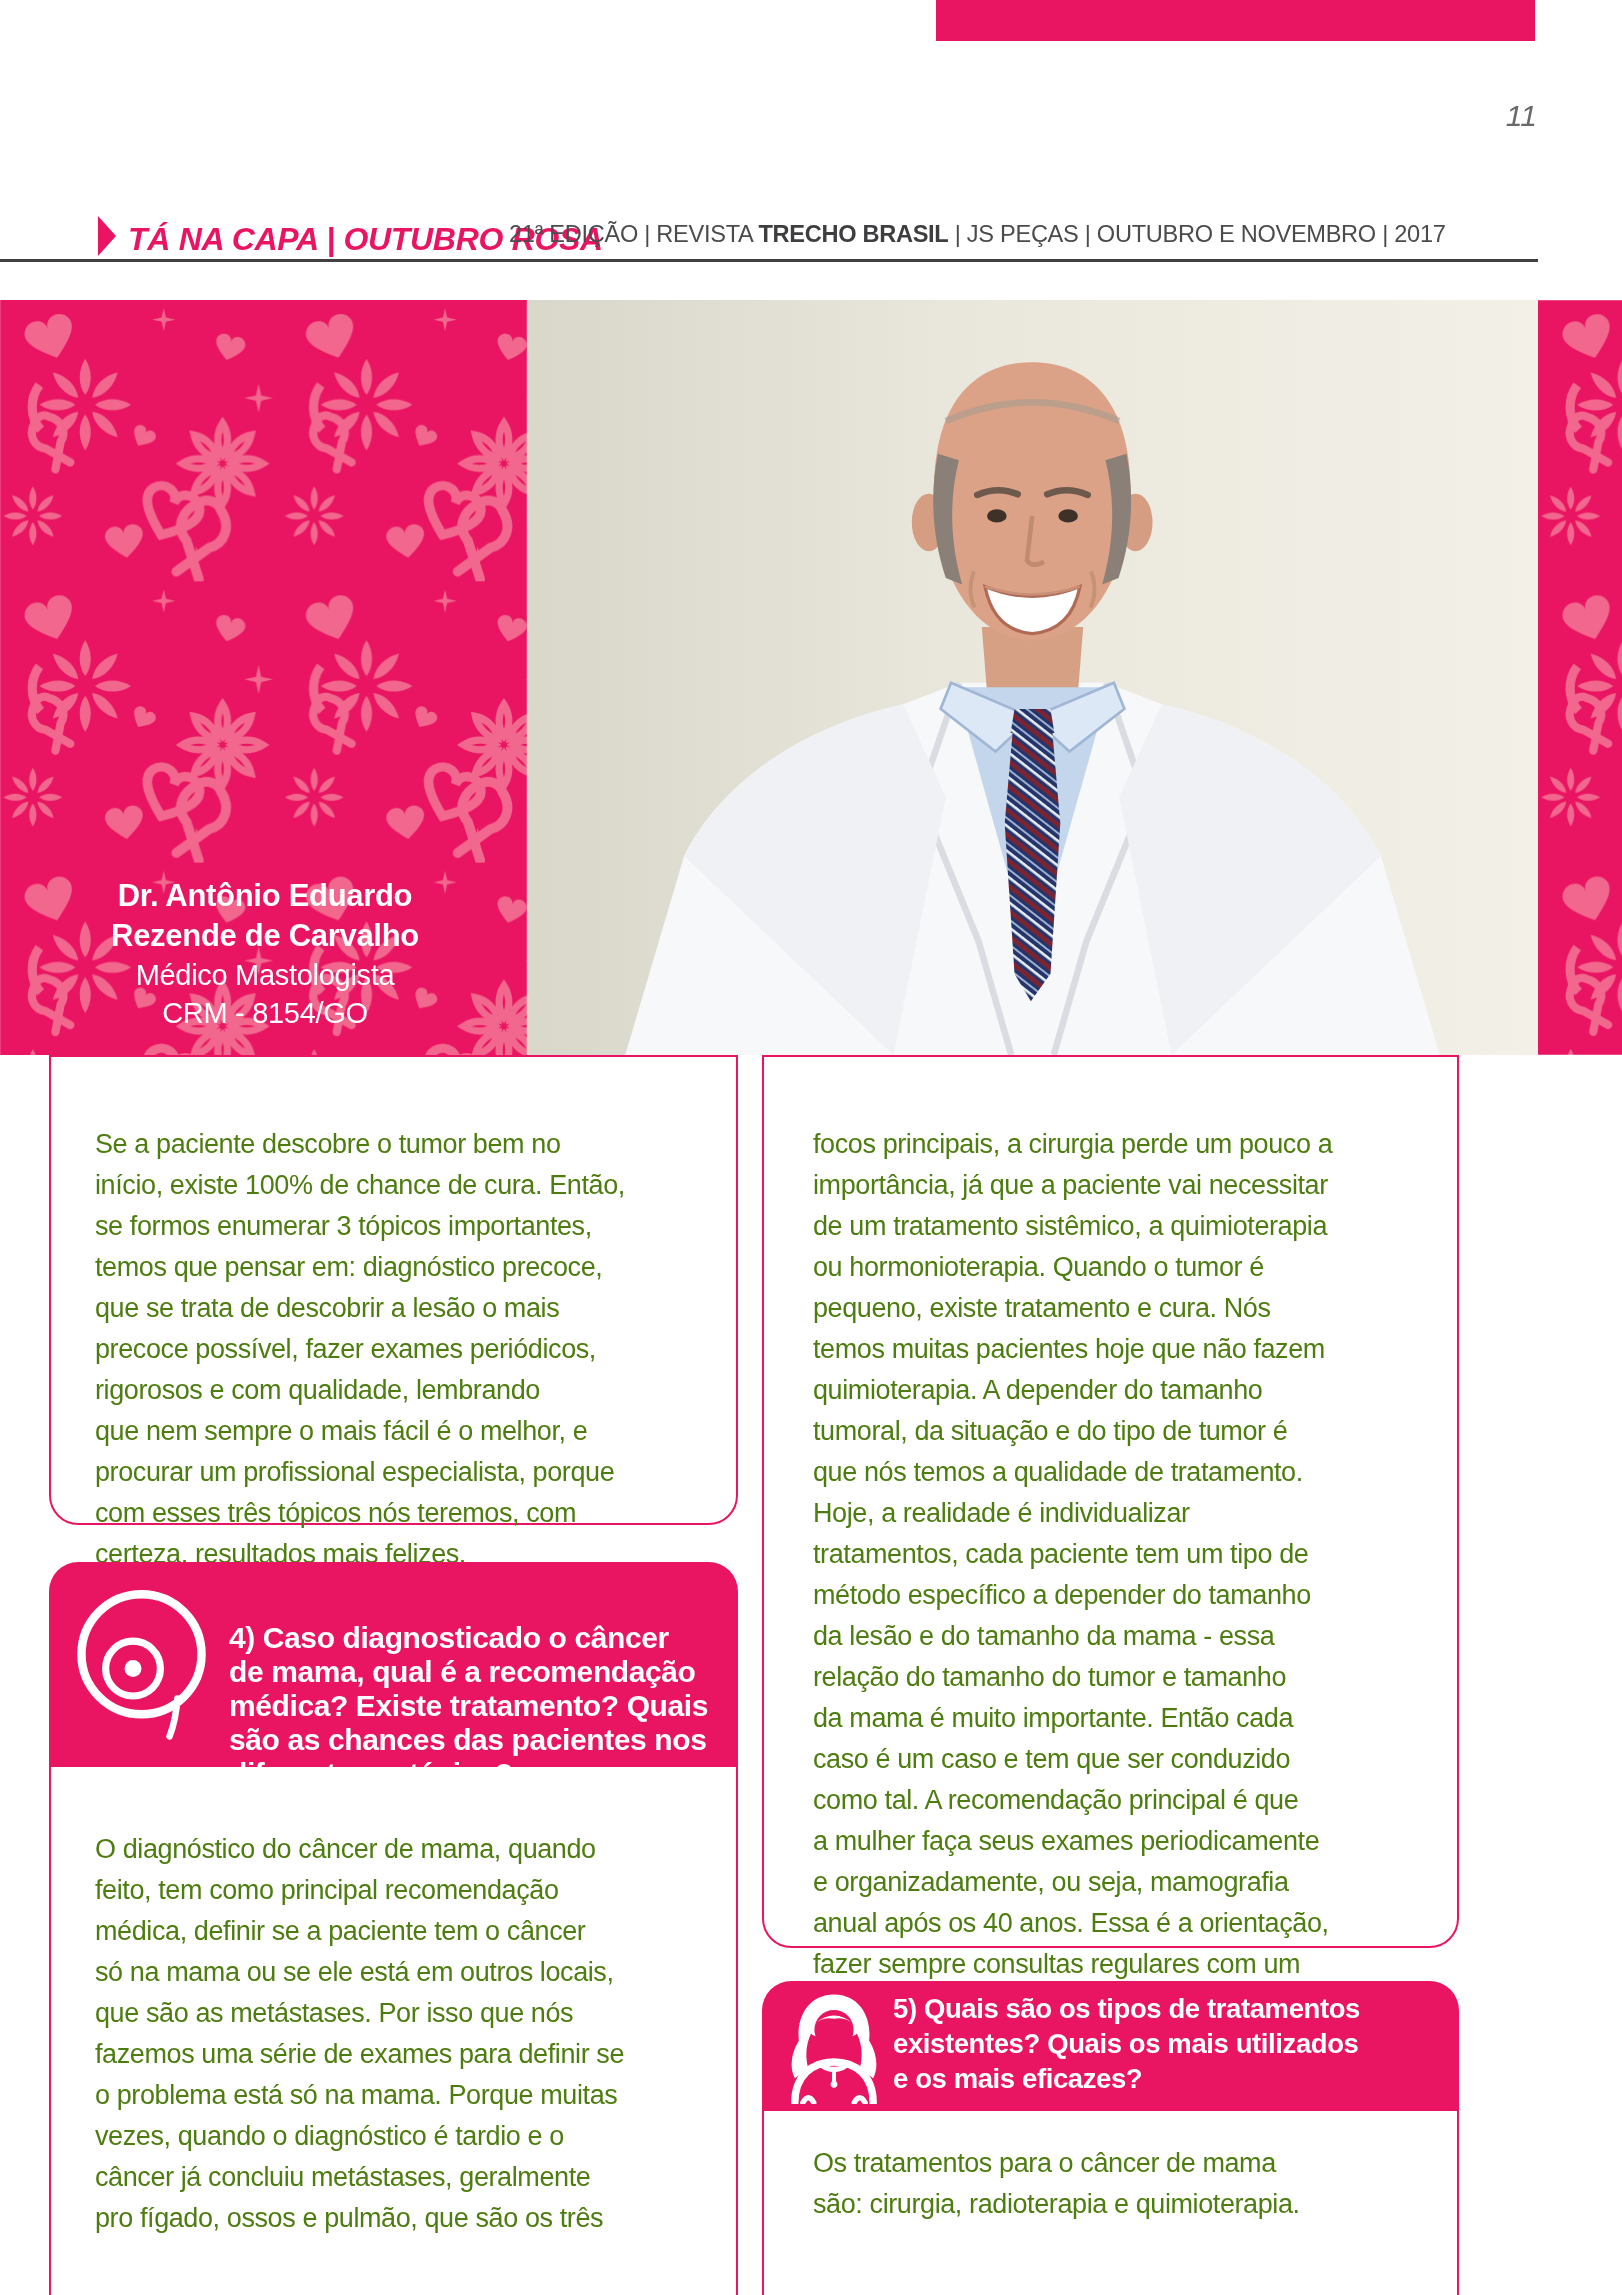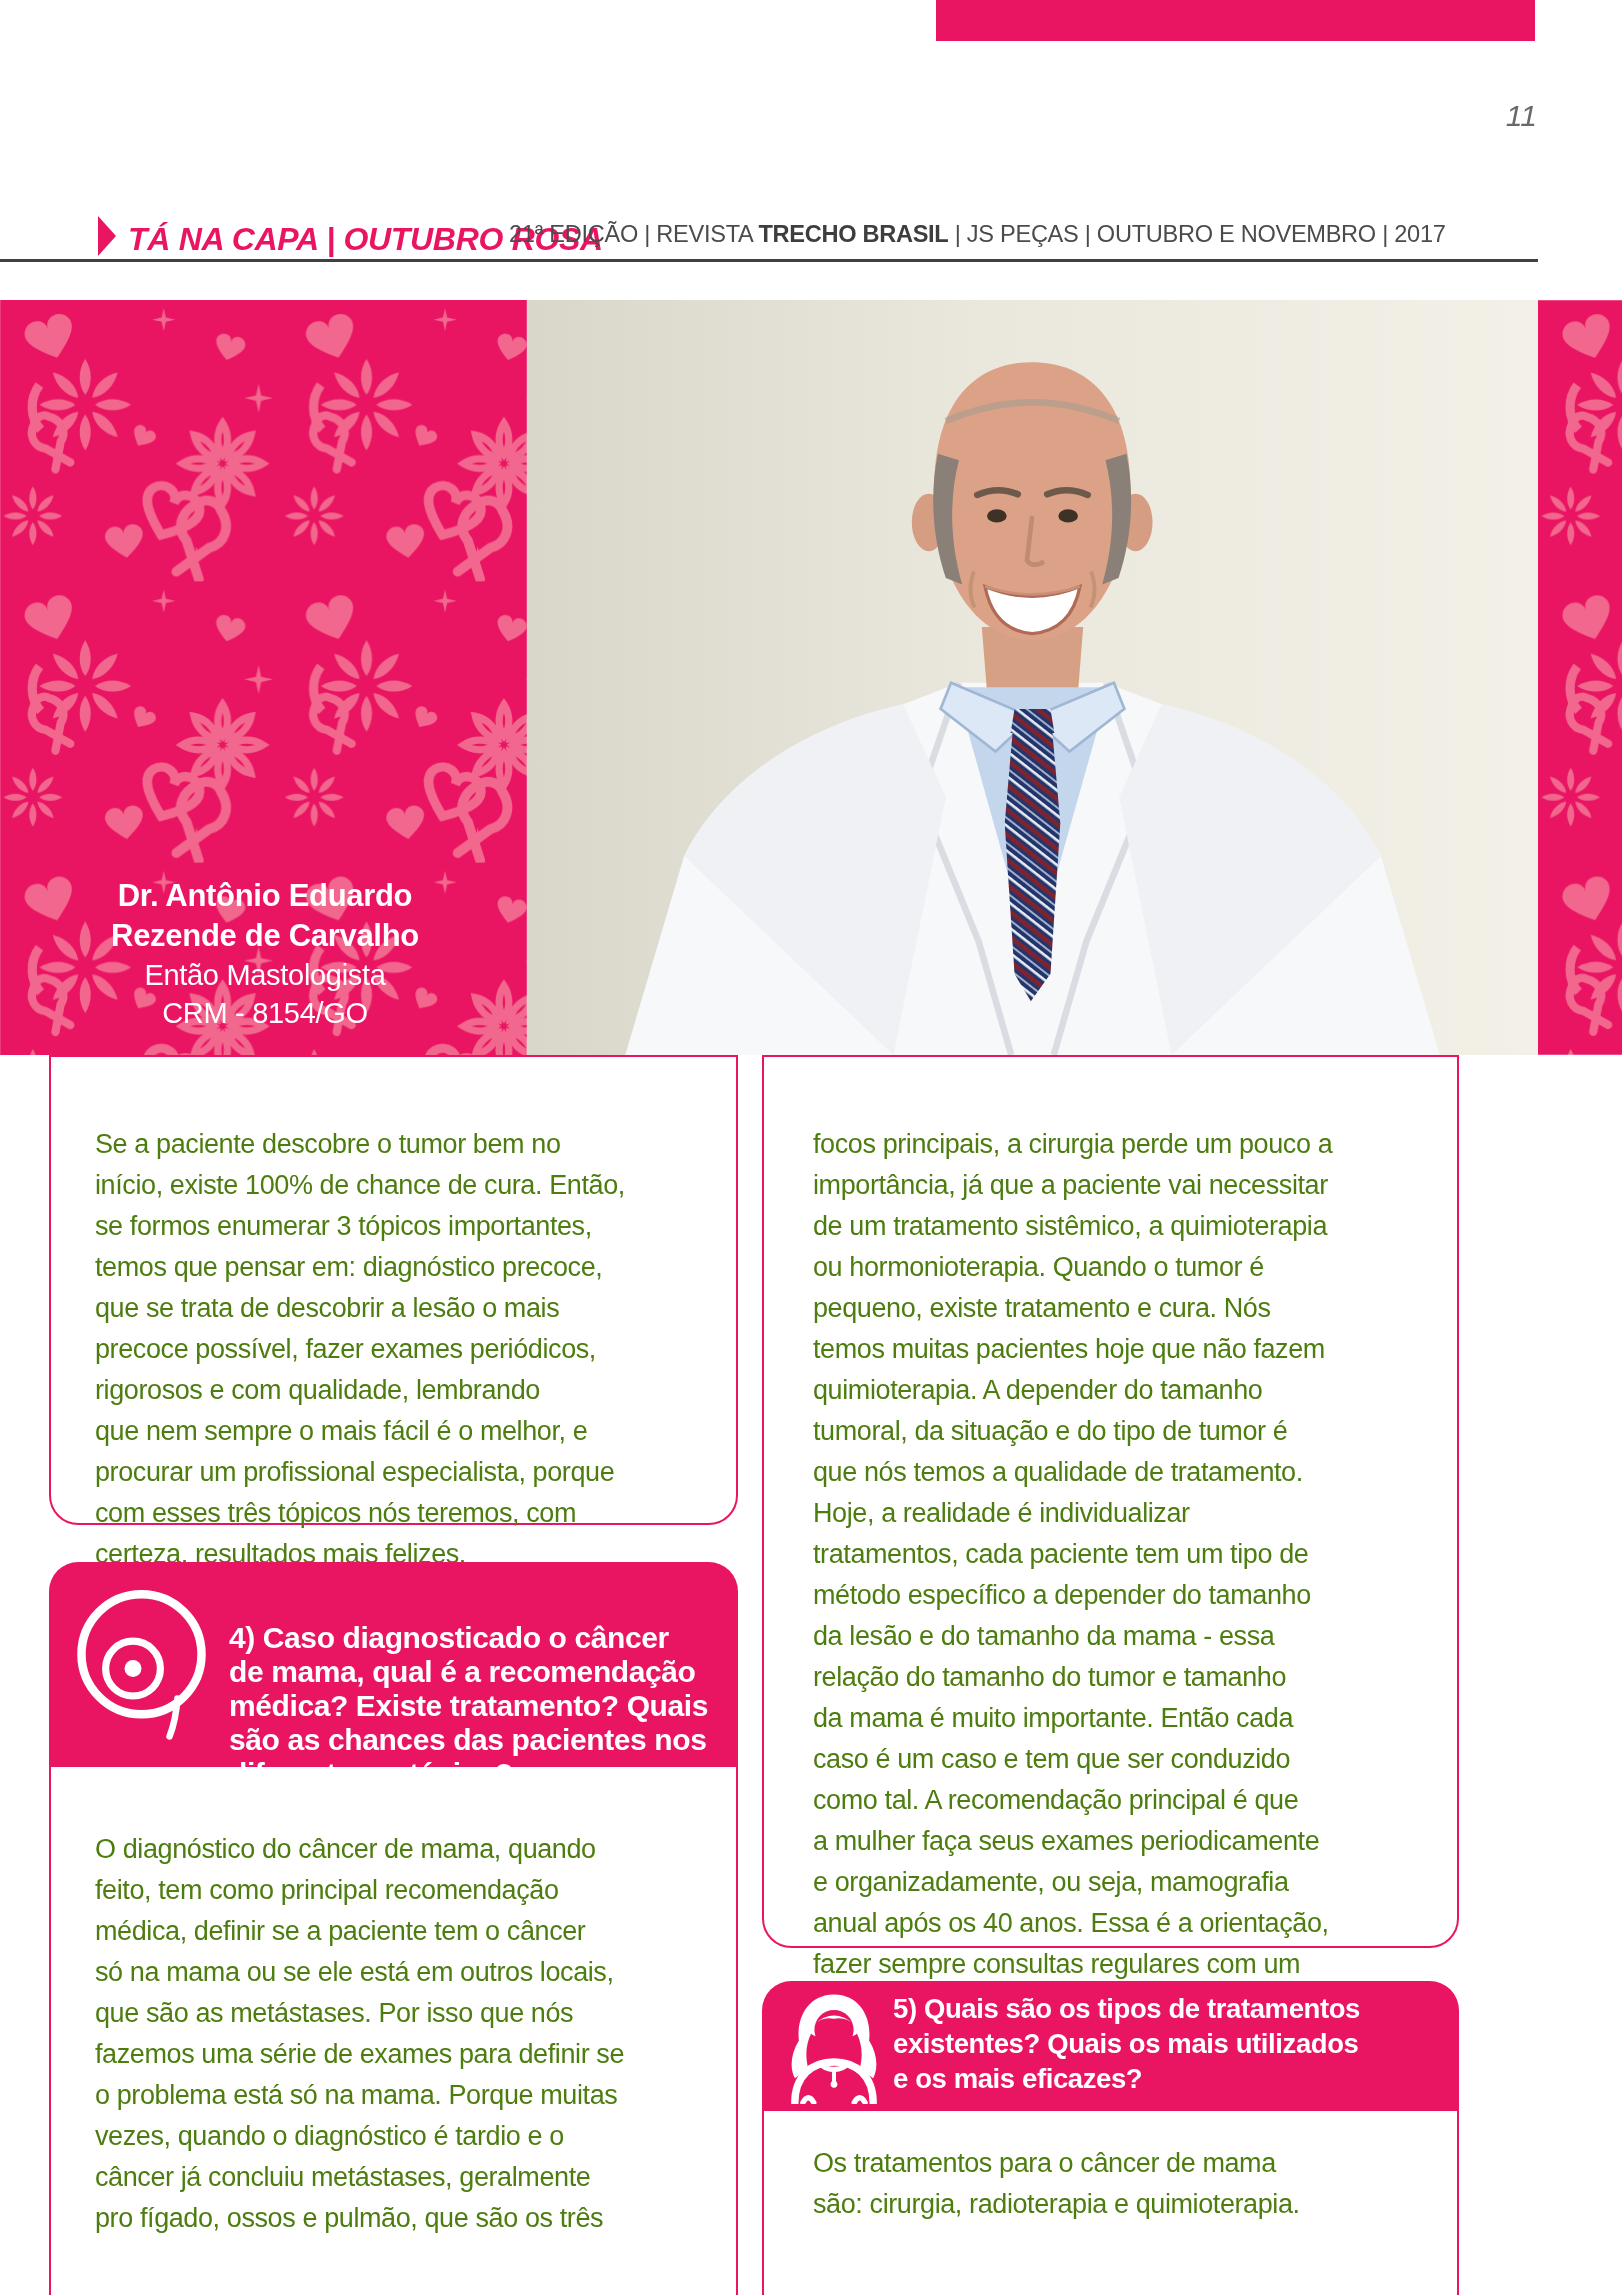--- a/index.html
+++ b/index.html
@@ -152,21 +152,21 @@
       <path d="M862 415 Q873 445 861 470" fill="none" stroke="#C49376" stroke-width="6"></path>
     </svg>
 
     <svg class="abs pattern-panel" style="left:1538px;width:85px;" width="85" height="755" viewBox="0 0 130 1154">
       <rect width="130" height="1154" fill="url(#rosa)"></rect>
     </svg>
 
     <div class="abs" id="doctor-block">
       <div class="doc-bold">Dr. Antônio Eduardo</div>
       <div class="doc-bold">Rezende de Carvalho</div>
-      <div class="doc-reg">Então Mastologista</div>
+      <div class="doc-reg">Médico Mastologista</div>
       <div class="doc-reg">CRM - 8154/GO</div>
     </div>
   </div>
 
   <div class="abs" id="box-intro"></div>
   <div class="abs txt" id="intro-text">Se a paciente descobre o tumor bem no
 início, existe 100% de chance de cura. Então,
 se formos enumerar 3 tópicos importantes,
 temos que pensar em: diagnóstico precoce,
 que se trata de descobrir a lesão o mais

